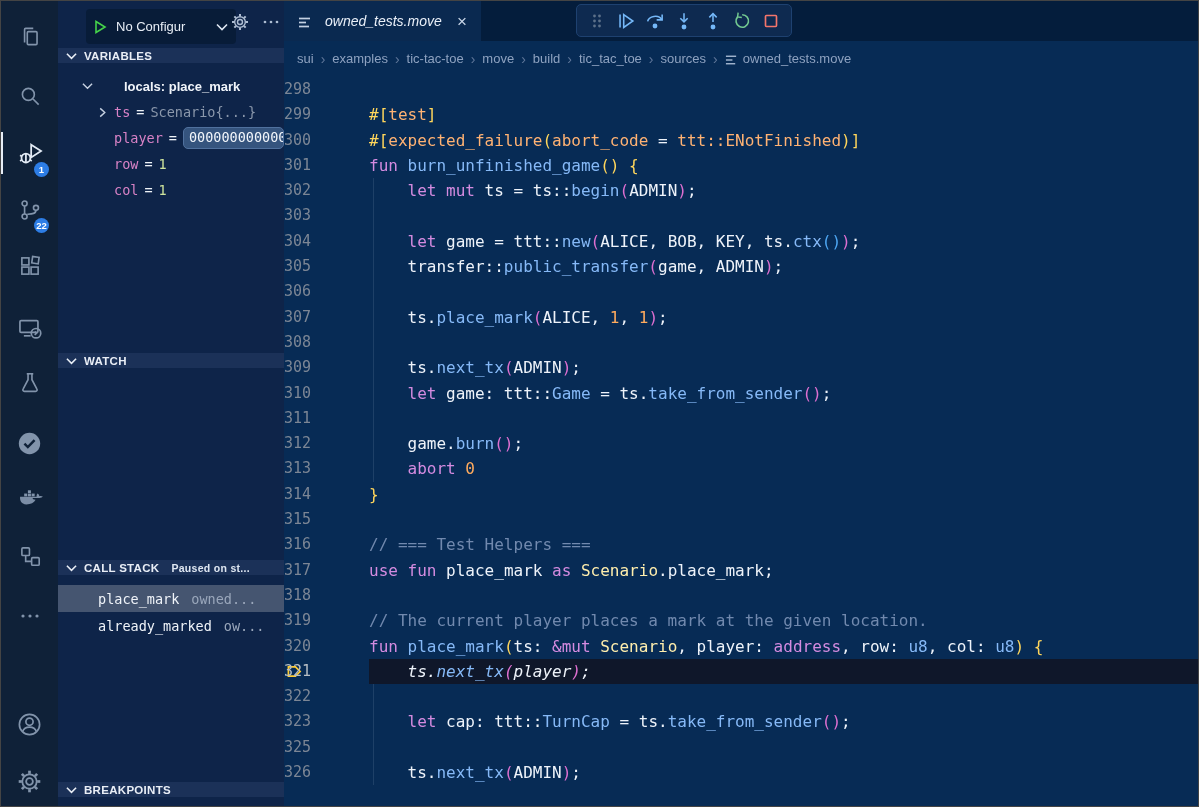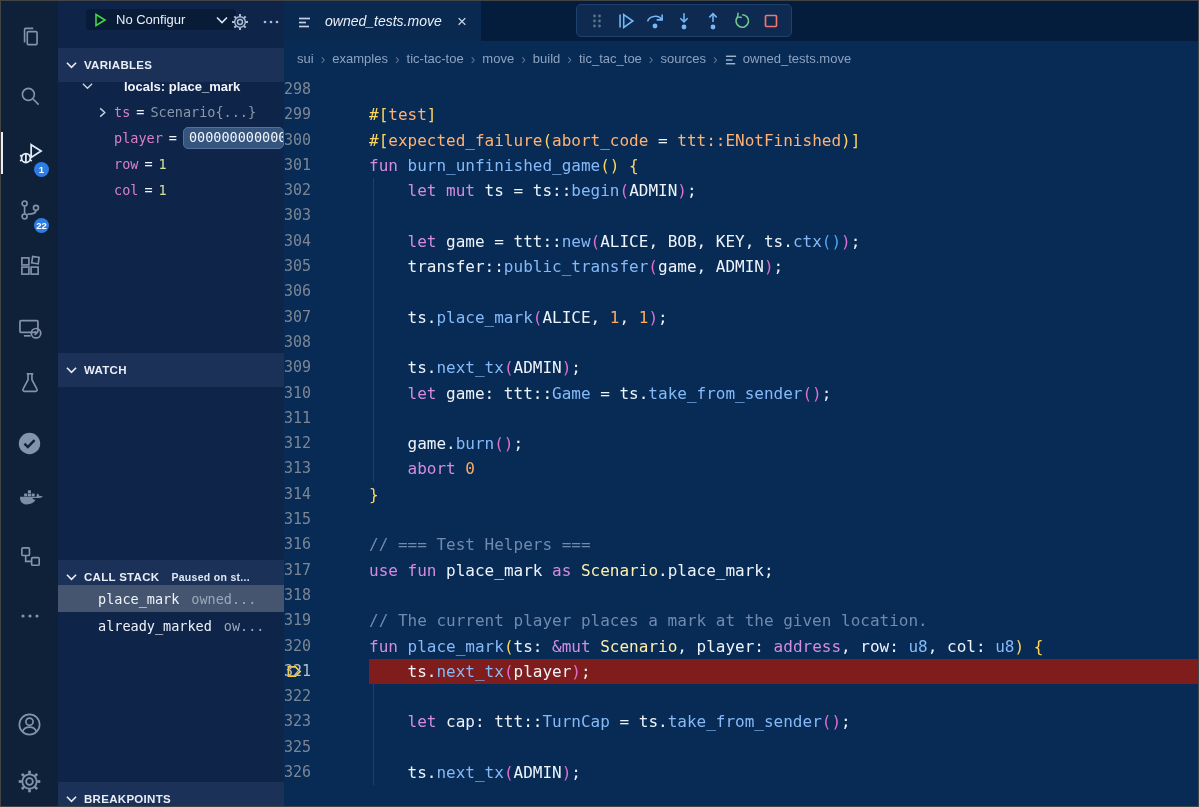--- a/index.html
+++ b/index.html
@@ -12,27 +12,27 @@
   .activitybar{position:relative;width:57px;min-width:57px;height:100%;background:#0f2138;}
   .ab-item{position:absolute;left:0;width:57px;height:38px;display:flex;align-items:center;justify-content:center;color:#8294ab;}
   .ab-item.active{color:#e3ebf5;}
   .active-bar{position:absolute;left:0;top:131px;width:2px;height:42px;background:#e8eef6;}
   .badge{position:absolute;right:9px;bottom:-4px;background:#2d7de5;color:#fff;font-size:9.5px;font-weight:bold;
          border-radius:9px;min-width:15px;height:15px;line-height:15px;text-align:center;padding:0 2px;box-sizing:border-box;}
 
   
   .sidebar{position:relative;width:226px;min-width:226px;height:100%;background:#0e2449;overflow:hidden;}
   .sb-toolbar{position:absolute;top:0;left:0;right:0;height:46px;}
-  .cfg-pill{position:absolute;left:28px;top:8px;width:150px;height:21px;background:#081c38;border-radius:4px;
+  .cfg-pill{position:absolute;left:28px;top:8px;width:150px;height:35px;background:#081c38;border-radius:4px;
             display:flex;align-items:center;padding:0 8px;box-sizing:border-box;cursor:pointer;}
   .cfg-label{color:#e8eef6;font-size:13px;margin-left:9px;flex:1;white-space:nowrap;overflow:hidden;}
   .sb-gear{position:absolute;left:170px;top:9px;width:24px;height:24px;color:#aebdd2;display:flex;align-items:center;justify-content:center;}
   .sb-dots{position:absolute;left:202px;top:9px;width:22px;height:24px;color:#aebdd2;display:flex;align-items:center;justify-content:center;}
 
-  .sec-header{position:absolute;left:0;right:0;height:34px;background:#1b3158;display:flex;align-items:center;
+  .sec-header{position:absolute;left:0;right:0;height:15px;background:#1b3158;display:flex;align-items:center;
               color:#e9eef6;font-size:11.5px;font-weight:bold;letter-spacing:.3px;padding-left:8px;box-sizing:border-box;cursor:pointer;}
   .sec-header .hdr-label{margin-left:7px;}
   .sec-status{margin-left:12px;font-size:10.5px;color:#dfe7f2;font-weight:bold;}
 
   .tree{position:absolute;left:0;right:0;font-family:"DejaVu Sans Mono",monospace;font-size:13.5px;color:#eef3f8;}
   .trow{height:26px;display:flex;align-items:center;cursor:pointer;position:relative;}
   .trow .chev{color:#c7d2e2;display:flex;align-items:center;}
   .scope-label{font-family:"Liberation Sans",sans-serif;font-weight:bold;font-size:13px;color:#f0f4fa;margin-left:7px;padding-left:24px;}
   .vname{color:#d882c6;}
   .veq{color:#eef3f8;margin:0 6px 0 6px;}
@@ -64,21 +64,21 @@
   .crumb-sep{color:#60779a;margin:0 7px;font-size:14px;}
   .crumb-icon{display:inline-flex;margin-right:5px;position:relative;top:1px;}
 
   .code-area{position:absolute;top:76px;left:0;right:0;bottom:0;font-family:"DejaVu Sans Mono",monospace;}
   .line{display:flex;height:25.3px;line-height:25.3px;}
   .gutter{position:relative;width:85px;min-width:85px;}
   .ln{position:absolute;left:0;top:0;width:55px;text-align:left;font-size:15px;color:#7c8695;}
   .line.current .ln{color:#b6bdc4;}
   .step-arrow{position:absolute;left:3px;top:5px;}
   .codetxt{position:relative;flex:1;font-size:16px;white-space:pre;}
-  .line.current .codetxt{background:#7f1d1d;}
+  .line.current .codetxt{background:#0f172a;font-style:italic;}
   .sguide{position:absolute;left:4px;top:0;bottom:0;width:1px;background:#1e4067;}
 
   .sk{color:#d48be0}.sf{color:#86b9f7}.st{color:#ffeead}.sa{color:#ffb273}.sn{color:#ffab5e}
   .sw{color:#eef3fa}.sc{color:#7189ae}.sg{color:#ffd65c}.so{color:#dd6fd0}.ss{color:#4da6f2}
 
   svg{display:block;}
 </style>
 </head>
 <body>
 

